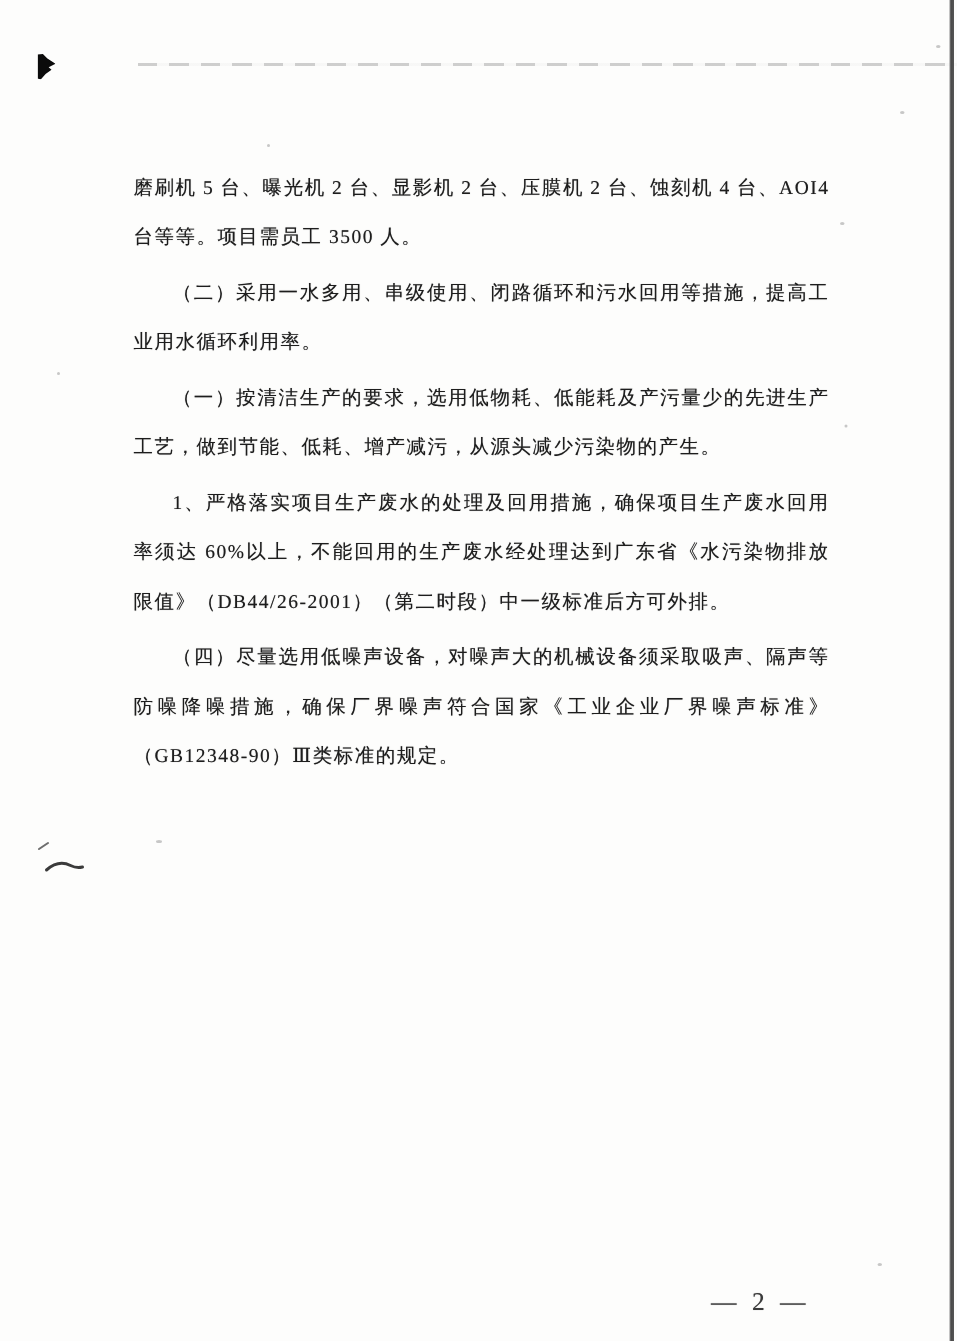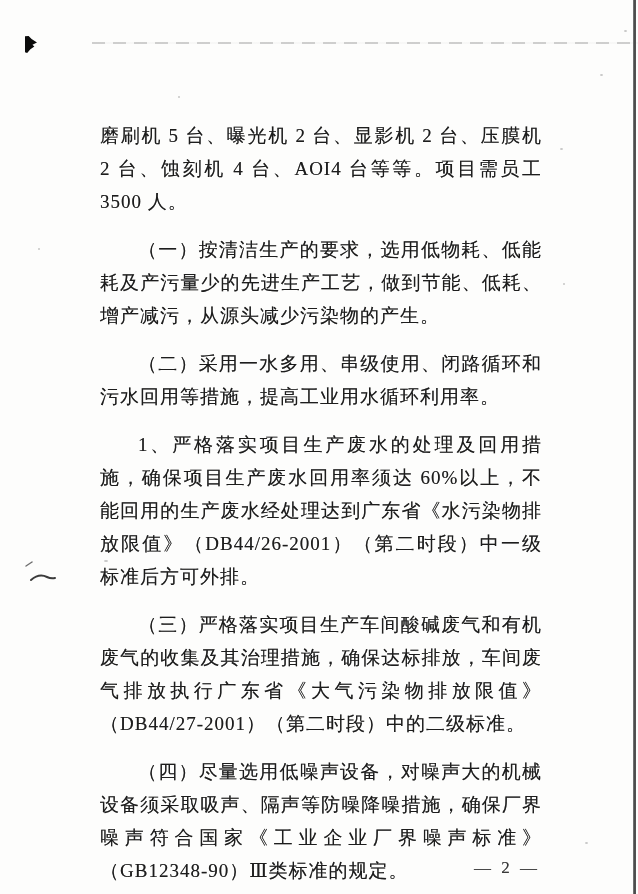--- a/index.html
+++ b/index.html
@@ -70,22 +70,22 @@
 
   
   .content {
     position: absolute;
     left: 85px;
     top: 0;
     width: 472px;
     padding-top: 104px;
   }
   .para {
-    margin: 15px;
-    font-size: 19px;
+    margin: 4px;
+    font-size: 13px;
     line-height: 33px;
     letter-spacing: 1px;
     text-align: justify;
     text-justify: inter-character;
     text-indent: 2em;
     
     text-shadow: 0 0 0.5px rgba(30,30,30,0.55);
   }
   .para.no-indent {
     text-indent: 0;
@@ -115,23 +115,22 @@
   <div class="speck s2"></div>
   <div class="speck s3"></div>
   <div class="speck s4"></div>
   <div class="speck s5"></div>
   <div class="speck s6"></div>
   <div class="speck s7"></div>
   <div class="speck s8"></div>
 
   <div class="content">
     <p class="para no-indent">磨刷机 5 台、曝光机 2 台、显影机 2 台、压膜机 2 台、蚀刻机 4 台、AOI4 台等等。项目需员工 3500 人。</p>
+    <p class="para">（二）采用一水多用、串级使用、闭路循环和污水回用等措施，提高工业用水循环利用率。</p>
     <p class="para">（一）按清洁生产的要求，选用低物耗、低能耗及产污量少的先进生产工艺，做到节能、低耗、增产减污，从源头减少污染物的产生。</p>
-    <p class="para">（二）采用一水多用、串级使用、闭路循环和污水回用等措施，提高工业用水循环利用率。</p>
     <p class="para">1、严格落实项目生产废水的处理及回用措施，确保项目生产废水回用率须达 60%以上，不能回用的生产废水经处理达到广东省《水污染物排放限值》（DB44/26-2001）（第二时段）中一级标准后方可外排。</p>
-    <p class="para">（三）严格落实项目生产车间酸碱废气和有机废气的收集及其治理措施，确保达标排放，车间废气排放执行广东省《大气污染物排放限值》（DB44/27-2001）（第二时段）中的二级标准。</p>
     <p class="para">（四）尽量选用低噪声设备，对噪声大的机械设备须采取吸声、隔声等防噪降噪措施，确保厂界噪声符合国家《工业企业厂界噪声标准》（GB12348-90）Ⅲ类标准的规定。</p>
   </div>
 
   <div class="page-number">— 2 —</div>
 
   <div class="scan-border-right"></div>
 </div>
 
 </body></html>

